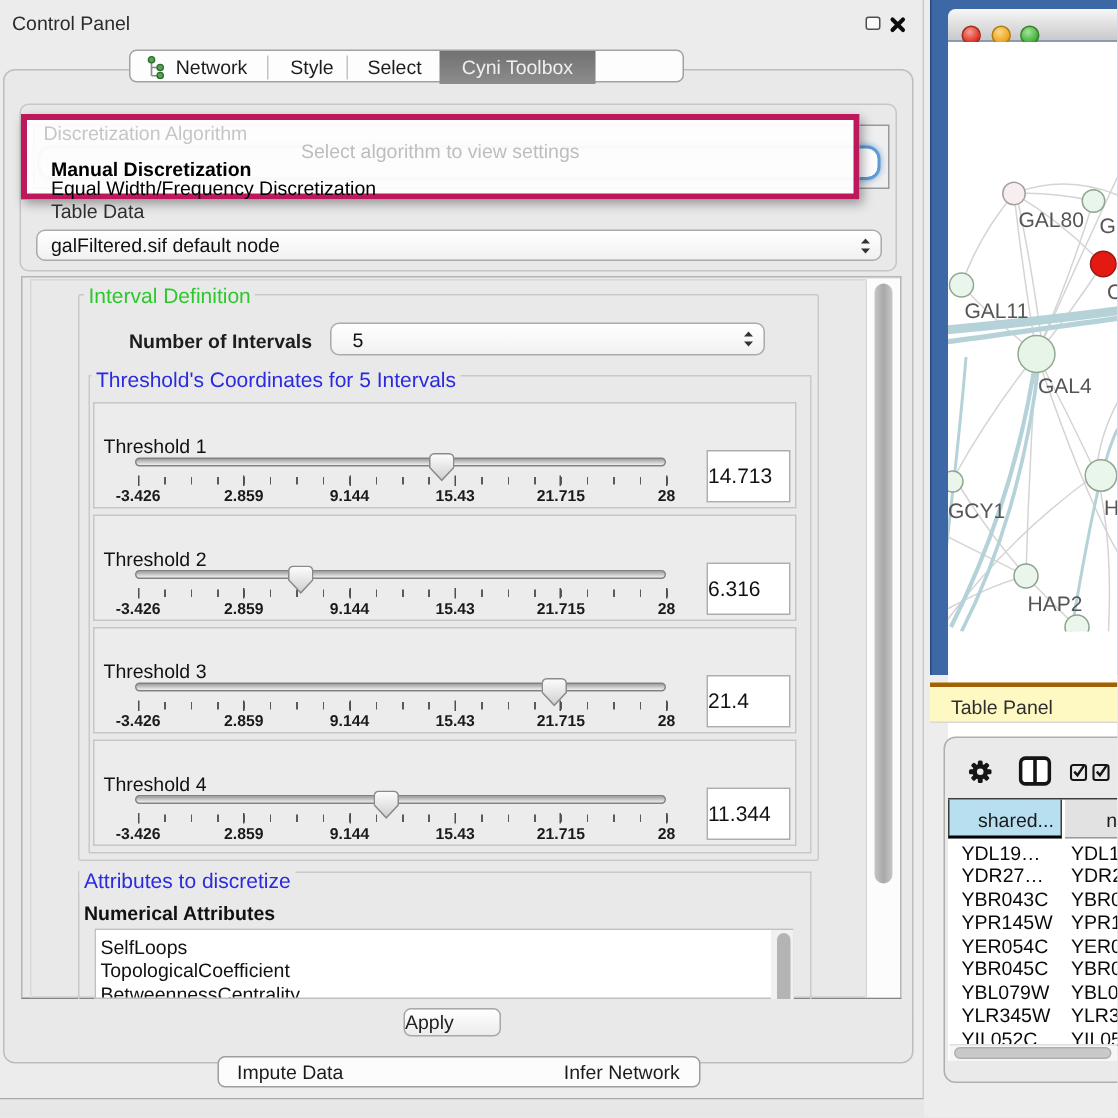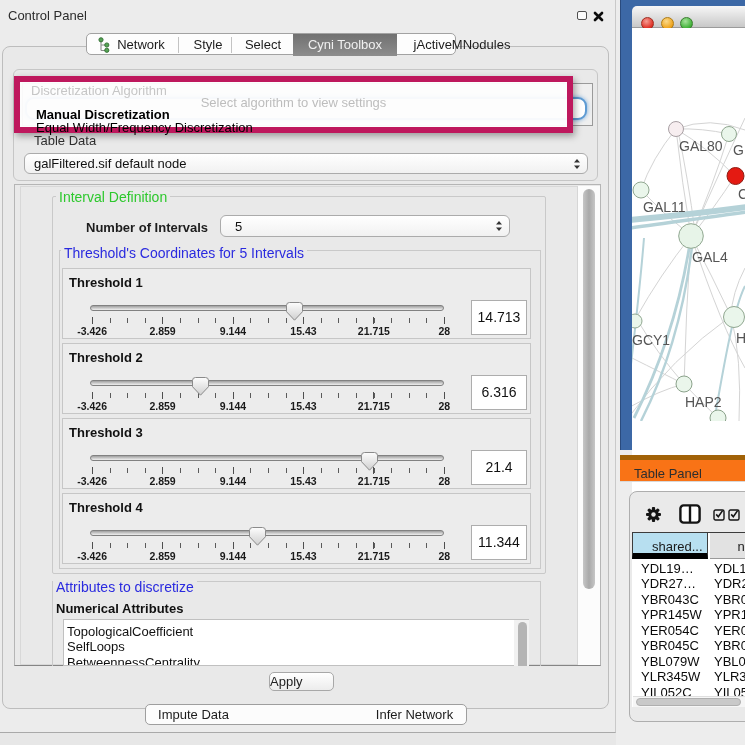--- a/index.html
+++ b/index.html
@@ -13,21 +13,21 @@
 #op{left:2px;top:46px;width:607px;height:663px;background:#E9E9E9;border:1px solid #BDBDBD;border-radius:8px}
 
 #tabs{left:86px;top:33px;width:370px;height:22px;background:#FDFDFD;border:1px solid #A2A2A2;border-radius:5px;z-index:3}
 .tabtxt{position:absolute;top:0;height:22px;line-height:21px;font-size:13px;color:#1c1c1c;text-align:center}
 .tsep{position:absolute;top:3px;width:1px;height:16px;background:#C3C3C3}
 #seltab{position:absolute;left:206px;top:0;width:104px;height:22px;background:linear-gradient(#717171,#8D8D8D)}
 
 #g1{left:13px;top:69px;width:585px;height:112px;border:1px solid #C6C6C6;border-radius:6px}
 #dabox{left:22px;top:83px;width:571px;height:43px;background:#EFEFEF;border:1px solid #9A9A9A;z-index:3}
 #fcombo{left:25px;top:97px;width:562px;height:23px;background:#fff;border:2.5px solid #5E9BD3;border-radius:9px;box-shadow:0 0 4px #6FA8DC;z-index:4}
-#pp{left:14px;top:76px;width:559px;height:57px;background:rgba(253,253,253,.96);border:6px solid #be185d;box-shadow:2px 3px 7px rgba(0,0,0,.35);z-index:5;font-size:13px}
+#pp{left:14px;top:76px;width:559px;height:57px;background:rgba(253,253,253,.96);border:4px solid #be185d;box-shadow:2px 3px 7px rgba(0,0,0,.35);z-index:5;font-size:13px}
 #pp .r1{position:absolute;left:11px;top:1px;color:#C6C6C6}
 #pp .r2{position:absolute;left:0;right:0;top:13px;color:#BDBDBD;text-align:center}
 #pp .r3{position:absolute;left:16px;top:25px;color:#000;font-weight:bold}
 #pp .r4{position:absolute;left:16px;top:38px;color:#000}
 #tdlab{left:34px;top:133px;font-size:13px;font-weight:normal;color:#2e2e2e;z-index:6}
 .combo{background:linear-gradient(#FFFFFF,#F1F1F1);border:1px solid #ABABAB;border-radius:6px;z-index:2}
 .combo .ct{position:absolute;left:14px;top:0;bottom:0;display:flex;align-items:center;font-size:13px;color:#111}
 .arr{position:absolute;right:6px;top:50%;margin-top:-6px;width:8px;height:12px}
 #cb1{left:24px;top:153px;width:564px;height:21px}
 
@@ -45,44 +45,44 @@
 #ag{left:52px;top:581px;width:489px;height:85px;border-bottom:none}
 #agt{left:53px;top:580px;color:#2A2ADF}
 #numat{left:56px;top:601px;font-size:13px;font-weight:bold;color:#111}
 #alist{left:63px;top:619px;width:466px;height:47px;background:#fff;border:1px solid #C0C0C0;font-size:13px;color:#111;overflow:hidden}
 #alist div{padding-left:3px;height:15.3px;line-height:15.3px}
 #alist{padding-top:4px}
 #ltrack{left:514px;top:620px;width:15px;height:46px;background:#F1F1F1}
 #lthumb{left:518px;top:622px;width:9px;height:44px;border-radius:5px 5px 0 0;background:#B4B4B4}
 
 .tp{position:absolute;left:62px;width:469px;height:71px;border:1px solid #C6C6C6;background:#ECECEC}
-.tp .lab{position:absolute;left:6px;top:6px;font-size:13px;font-weight:bold;color:#111}
+.tp .lab{position:absolute;left:6px;top:21px;font-size:13px;font-weight:normal;color:#111}
 .tp .track{position:absolute;left:27px;top:36px;width:354px;height:6px;border-radius:3px;border:1px solid #818181;background:linear-gradient(#9F9F9F,#D9D9D9 70%,#EFEFEF)}
 .tp .minor{position:absolute;left:28.6px;top:49px;width:354px;height:5px;background:repeating-linear-gradient(90deg,#5A5A5A 0,#5A5A5A 1px,transparent 1px,transparent 17.6px)}
 .mj{position:absolute;top:48px;width:1px;height:7px;background:#4F4F4F}
 .tl{position:absolute;top:55.5px;width:70px;text-align:center;font-size:10.5px;font-weight:bold;color:#1a1a1a}
-.vbox{position:absolute;left:408px;top:31px;width:56px;height:35px;background:#fff;border:1px solid #ADADAD;font-size:14px;color:#111;text-align:center;line-height:33px}
+.vbox{position:absolute;left:408px;top:31px;width:56px;height:35px;background:#fff;border:1px solid #ADADAD;font-size:14px;color:#111;text-align:left;line-height:33px}
 .thumb{position:absolute;top:33px;width:17px;height:19px}
 
 #apply{left:269px;top:672px;width:65px;height:19px;background:linear-gradient(#fff,#ECECEC);border:1px solid #A8A8A8;border-radius:5px;font-size:13px;color:#222;text-align:left;line-height:17px;z-index:2}
 #btabs{left:145px;top:704px;width:322px;height:21px;background:#FCFCFC;border:1px solid #9E9E9E;border-radius:5px;z-index:3}
 .btxt{position:absolute;top:0;height:21px;line-height:20px;font-size:13px;color:#1c1c1c;text-align:center}
 #bsel{position:absolute;left:95px;top:0;width:120px;height:21px;background:linear-gradient(#7E7E7E,#929292);color:#DCDCDC;line-height:20px;font-size:13px;text-align:center}
 
 #blue{left:620px;top:0;width:125px;height:450px;background:#3C68A6;border-left:1px solid #2A4B7E}
 #mactb{left:632px;top:6px;width:113px;height:22px;background:linear-gradient(#F7F7F7,#C8C8C8);border-bottom:1px solid #9B9B9B;border-top-left-radius:5px}
 .tl3{position:absolute;top:11px;width:13px;height:13px;border-radius:50%}
 #canvas{left:632px;top:28px;width:113px;height:509px;background:#fff}
 #rbot{left:616px;top:450px;width:129px;height:295px;background:#EDEDED}
-#tpbar{left:620px;top:455px;width:125px;height:27px;background:#f97316;border-top:5px solid #a16207;border-bottom:1px solid #D8D8D8}
+#tpbar{left:620px;top:455px;width:125px;height:27px;background:#fef9c3;border-top:3px solid #a16207;border-bottom:1px solid #D8D8D8}
 #tpbar span{position:absolute;left:14px;top:6px;font-size:13px;color:#2e2e2e}
 #tcont{left:629px;top:491px;width:120px;height:231px;background:#EAEAEA;border:1px solid #AEAEAE;border-radius:8px 0 0 8px}
 #twhite{left:632px;top:533px;width:113px;height:174px;background:#fff}
 #hline{left:632px;top:532px;width:113px;height:1px;background:#3C3C3C;z-index:3}
-#hcell1{left:632px;top:533px;width:76px;height:26px;background:#B7DFF0;border-left:1px solid #3C3C3C;border-right:1.5px solid #3C3C3C;border-bottom:6px solid #000000;font-size:13px;color:#1a1a1a;z-index:2}
+#hcell1{left:632px;top:533px;width:76px;height:26px;background:#B7DFF0;border-left:1px solid #3C3C3C;border-right:1.5px solid #3C3C3C;border-bottom:2px solid #000000;font-size:13px;color:#1a1a1a;z-index:2}
 #hcell2{left:709.5px;top:533px;width:35.5px;height:26px;background:#E2E2E2;border-bottom:1px solid #9A9A9A;font-size:13px;color:#1a1a1a;z-index:1}
 .trow{position:absolute;left:634px;width:111px;height:15.5px;font-size:13px;color:#0a0a0a;line-height:15.5px;white-space:nowrap}
 .trow .c2{position:absolute;left:80px}
 #htrack{left:633px;top:696px;width:112px;height:11px;background:#F6F6F6;border-top:1px solid #DFDFDF;z-index:2}
 #hthumb{left:636px;top:697.5px;width:105px;height:8.5px;border-radius:4.5px;background:#C9C9C9;border:1px solid #AFAFAF;z-index:3}
 </style></head>
 <body>
 <div id="stage">
 
   <div class="abs" id="lw"></div>
@@ -214,22 +214,22 @@
           </defs>
           <path d="M3.5 0.5 h10 a3 3 0 0 1 3 3 v6.2 L8.5 18.2 L0.5 9.7 V3.5 A3 3 0 0 1 3.5 0.5 z" fill="url(#tg3)" stroke="#8A8A8A"></path>
         </svg>
         <div class="vbox">11.344</div>
       </div>
     </div>
   <div class="abs gbox" id="ag"></div>
   <div class="abs gtitle" id="agt">Attributes to discretize</div>
   <div class="abs" id="numat">Numerical Attributes</div>
   <div class="abs" id="alist">
+      <div>SelfLoops</div>
       <div>TopologicalCoefficient</div>
-      <div>SelfLoops</div>
       <div>BetweennessCentrality</div>
     </div>
   <div class="abs" id="ltrack"></div>
   <div class="abs" id="lthumb"></div>
   <div class="abs" id="vtrack"></div>
   <div class="abs" id="vthumb"></div>
 
   <div class="abs gbox" id="g1" style="border-radius:6px"></div>
   <div class="abs" id="dabox"></div>
   <div class="abs" id="fcombo"></div>
@@ -255,21 +255,20 @@
       <circle cx="9.8" cy="13.3" r="2.1" fill="#55A355" stroke="#2F6B2F" stroke-width="0.9"></circle>
     </svg>
     <div class="tabtxt" style="left:26px;width:56px">Network</div>
     <div class="tsep" style="left:91px"></div>
     <div class="tabtxt" style="left:95px;width:52px">Style</div>
     <div class="tsep" style="left:144px"></div>
     <div class="tabtxt" style="left:148px;width:56px">Select</div>
     <div id="seltab">
         <div class="tabtxt" style="left:0;width:104px;color:#F0F0F0">Cyni Toolbox</div>
       </div>
-    <div class="tabtxt" style="left:314px;width:122px">jActiveMNodules</div>
   </div>
 
   <div class="abs" id="apply">Apply</div>
   <div class="abs" id="btabs">
     <div class="btxt" style="left:0;width:95px">Impute Data</div>
     <div class="btxt" style="left:215px;width:107px">Infer Network</div>
   </div>
 
   <div class="abs" id="rbot"></div>
   <div class="abs" id="blue"></div>

